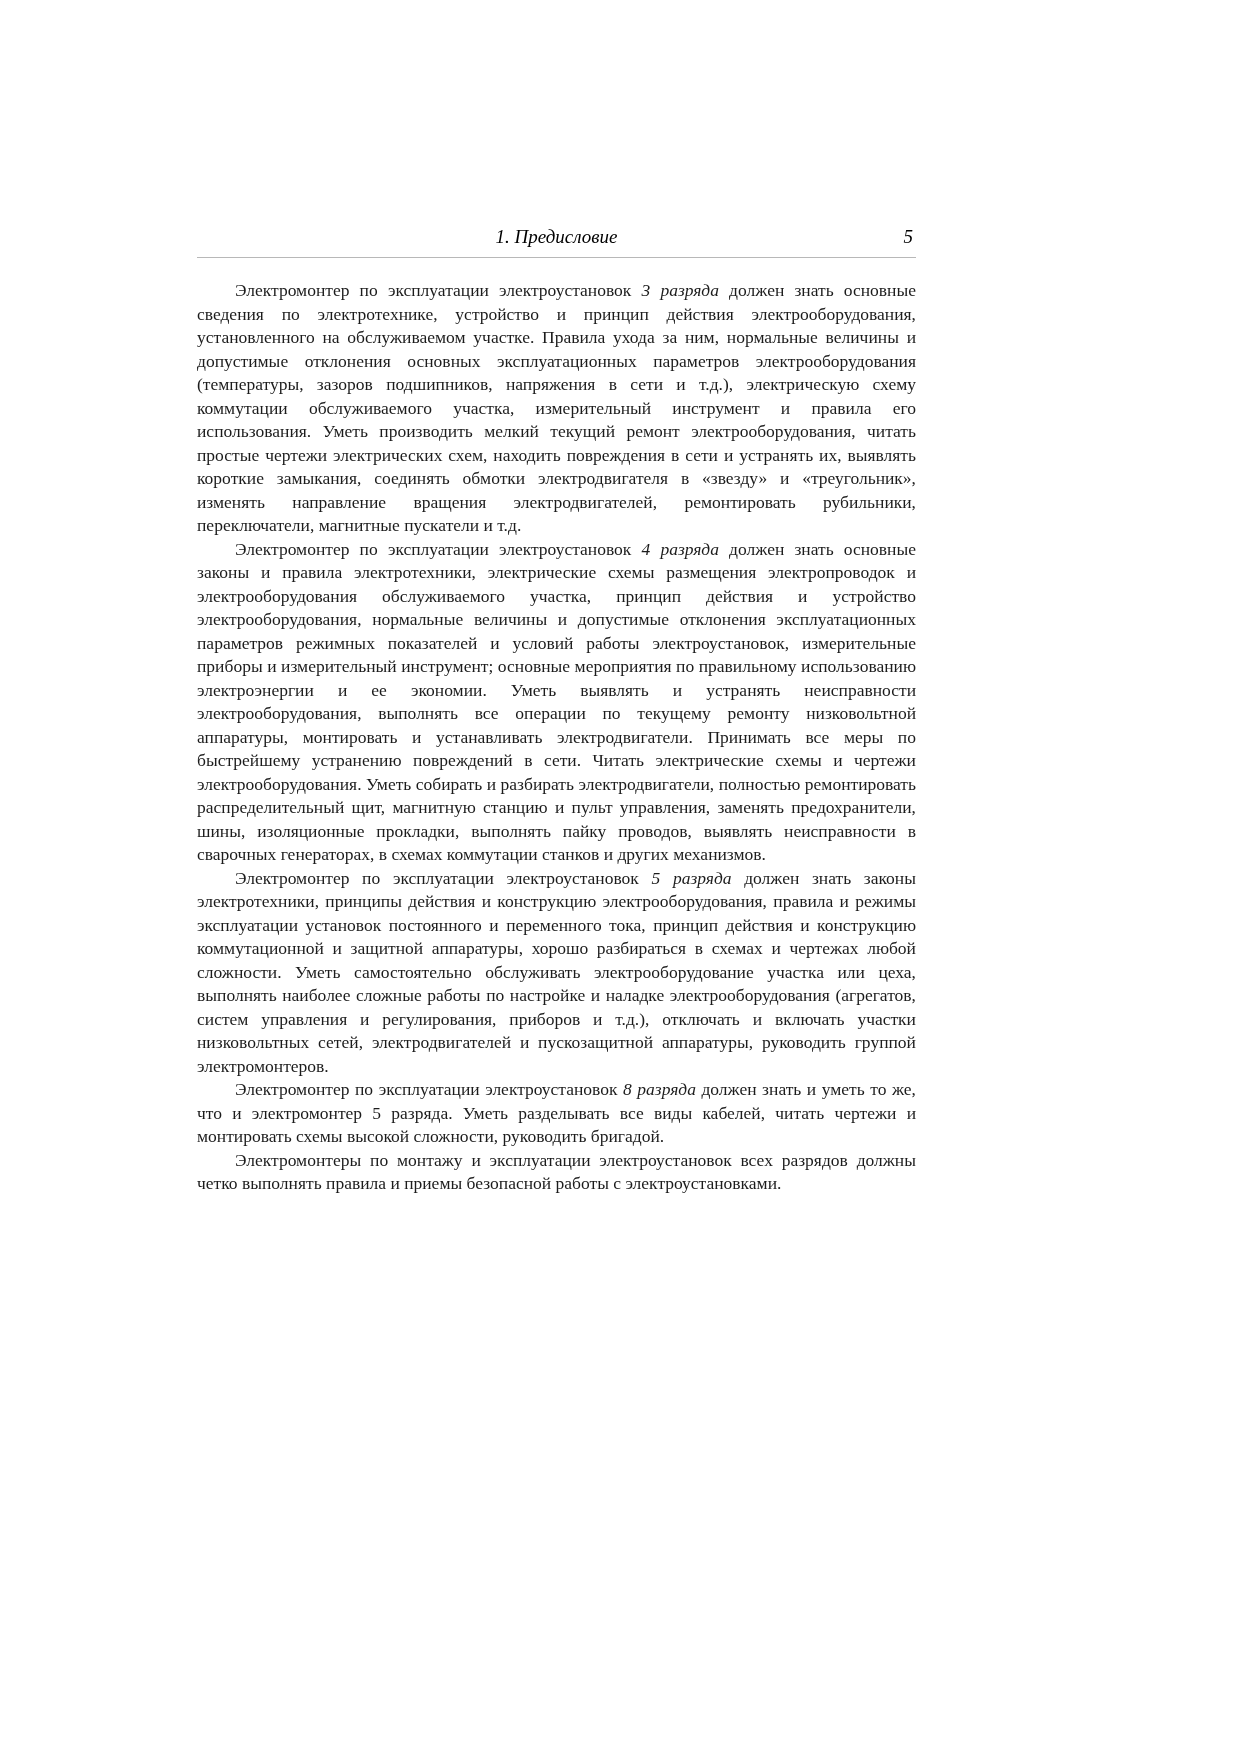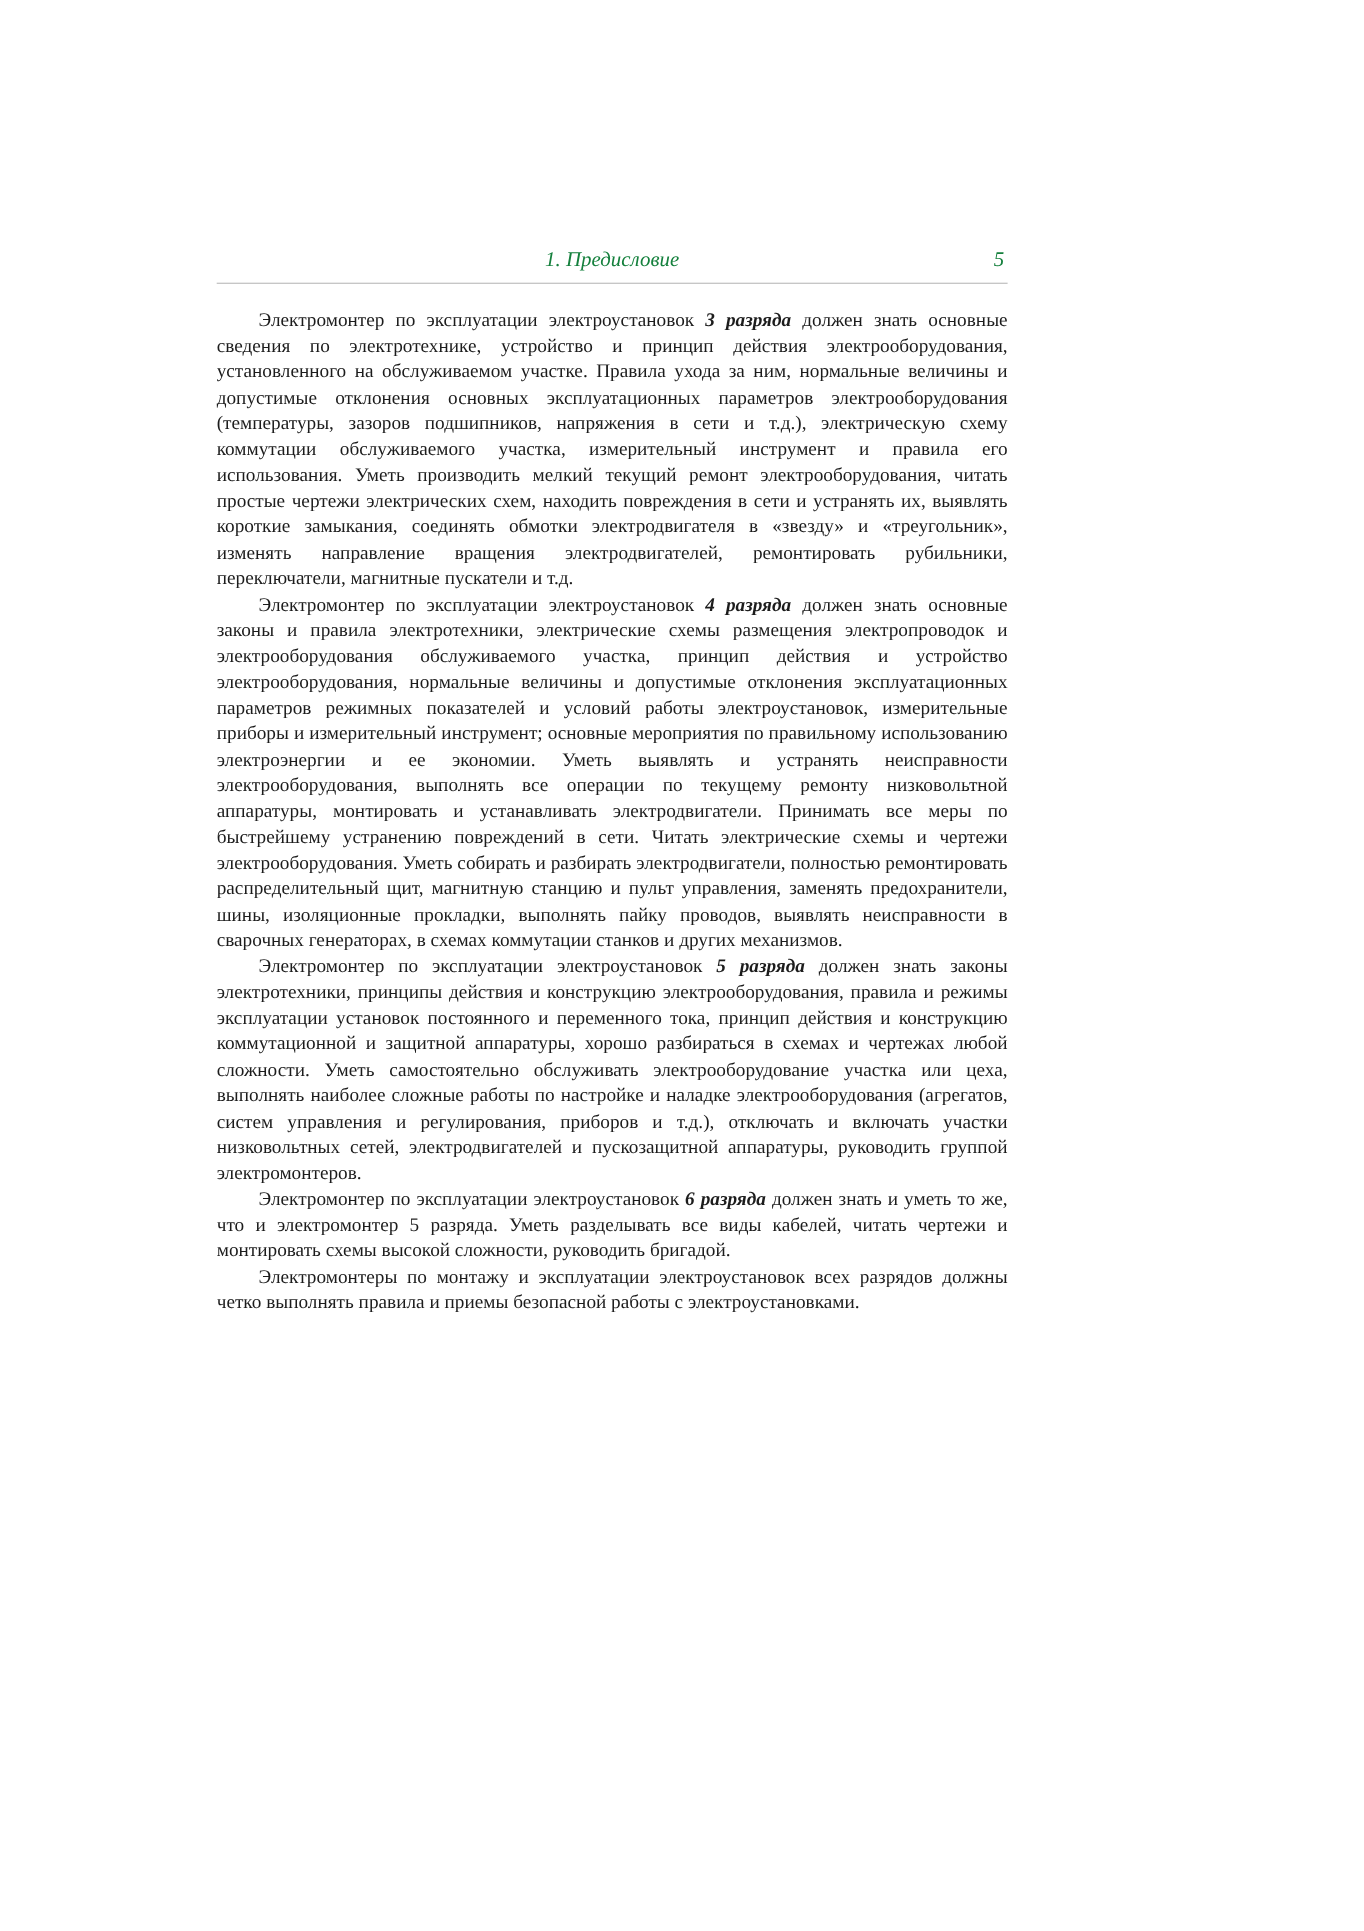--- a/index.html
+++ b/index.html
@@ -19,21 +19,21 @@
     left: 197px;
     top: 226px;
     width: 719px;
   }
   .running-head {
     position: relative;
     font-style: italic;
     font-size: 19px;
     line-height: 22px;
     text-align: center;
-    color: #15803d;
+    color: #000000;
     padding-bottom: 9px;
     border-bottom: 1px solid #b8b8b8;
   }
   .running-head .pagenum {
     position: absolute;
     right: 3px;
     top: 0;
     font-style: italic;
   }
   .body-text {
@@ -43,32 +43,32 @@
     text-align: justify;
     hyphens: auto;
     -webkit-hyphens: auto;
   }
   .body-text p.para {
     margin: 0;
     padding: 0;
     text-indent: 38px;
   }
   .grade {
-    font-weight: bold;
+    font-weight: normal;
     font-style: italic;
   }
 </style>
 </head>
 <body>
 
 <div class="page-column">
   <header class="running-head">
     <span class="chapter">1. Предисловие</span>
     <span class="pagenum">5</span>
   </header>
   <main class="body-text" id="paragraphs">
       <p class="para"><span>Электромонтер по эксплуатации электроустановок </span><b class="grade">3 разряда</b><span> должен знать основные сведения по электротехнике, устройство и принцип действия электрооборудования, установленного на обслуживаемом участке. Правила ухода за ним, нормальные величины и допустимые отклонения основных эксплуатационных параметров электрооборудования (температуры, зазоров подшипников, напряжения в сети и т.д.), электрическую схему коммутации обслуживаемого участка, измерительный инструмент и правила его использования. Уметь производить мелкий текущий ремонт электрооборудования, читать простые чертежи электрических схем, находить повреждения в сети и устранять их, выявлять короткие замыкания, соединять обмотки электродвигателя в «звезду» и «треугольник», изменять направление вращения электродвигателей, ремонтировать рубильники, переключатели, магнитные пускатели и т.д.</span></p>
       <p class="para"><span>Электромонтер по эксплуатации электроустановок </span><b class="grade">4 разряда</b><span> должен знать основные законы и правила электротехники, электрические схемы размещения электропроводок и электрооборудования обслуживаемого участка, принцип действия и устройство электрооборудования, нормальные величины и допустимые отклонения эксплуатационных параметров режимных показателей и условий работы электроустановок, измерительные приборы и измерительный инструмент; основные мероприятия по правильному использованию электроэнергии и ее экономии. Уметь выявлять и устранять неисправности электрооборудования, выполнять все операции по текущему ремонту низковольтной аппаратуры, монтировать и устанавливать электродвигатели. Принимать все меры по быстрейшему устранению повреждений в сети. Читать электрические схемы и чертежи электрооборудования. Уметь собирать и разбирать электродвигатели, полностью ремонтировать распределительный щит, магнитную станцию и пульт управления, заменять предохранители, шины, изоляционные прокладки, выполнять пайку проводов, выявлять неисправности в сварочных генераторах, в схемах коммутации станков и других механизмов.</span></p>
       <p class="para"><span>Электромонтер по эксплуатации электроустановок </span><b class="grade">5 разряда</b><span> должен знать законы электротехники, принципы действия и конструкцию электрооборудования, правила и режимы эксплуатации установок постоянного и переменного тока, принцип действия и конструкцию коммутационной и защитной аппаратуры, хорошо разбираться в схемах и чертежах любой сложности. Уметь самостоятельно обслуживать электрооборудование участка или цеха, выполнять наиболее сложные работы по настройке и наладке электрооборудования (агрегатов, систем управления и регулирования, приборов и т.д.), отключать и включать участки низковольтных сетей, электродвигателей и пускозащитной аппаратуры, руководить группой электромонтеров.</span></p>
-      <p class="para"><span>Электромонтер по эксплуатации электроустановок </span><b class="grade">6 разряда</b><span> должен знать и уметь то же, что и электромонтер 5 разряда. Уметь разделывать все виды кабелей, читать чертежи и монтировать схемы высокой сложности, руководить бригадой.</span></p>
+      <p class="para"><span>Электромонтер по эксплуатации электроустановок </span><b class="grade">8 разряда</b><span> должен знать и уметь то же, что и электромонтер 5 разряда. Уметь разделывать все виды кабелей, читать чертежи и монтировать схемы высокой сложности, руководить бригадой.</span></p>
       <p class="para"><span>Электромонтеры по монтажу и эксплуатации электроустановок всех разрядов должны четко выполнять правила и приемы безопасной работы с электроустановками.</span></p>
     </main>
 </div>
 
 </body></html>

